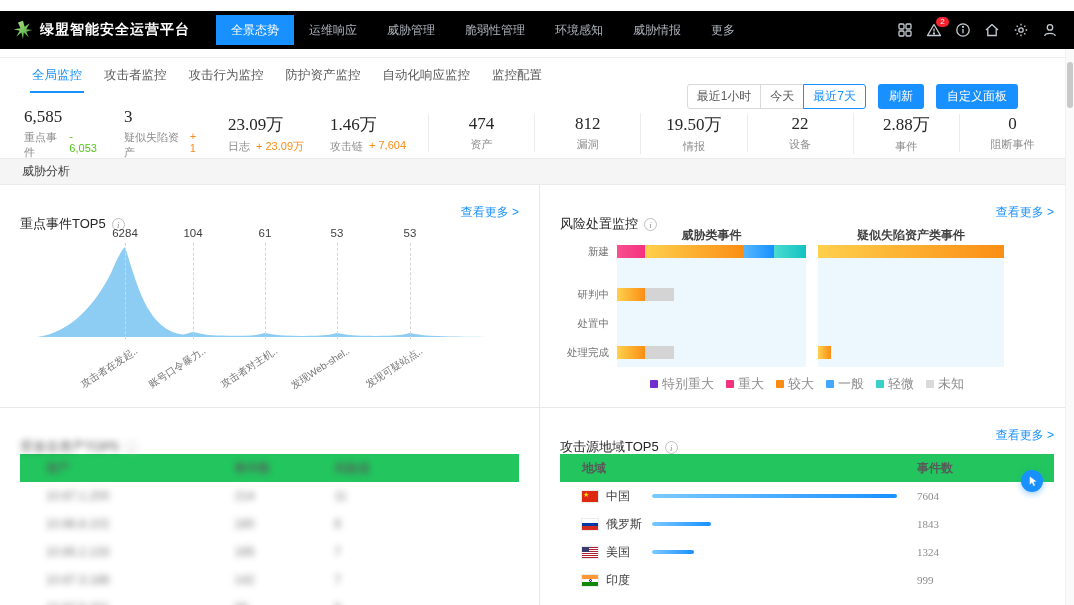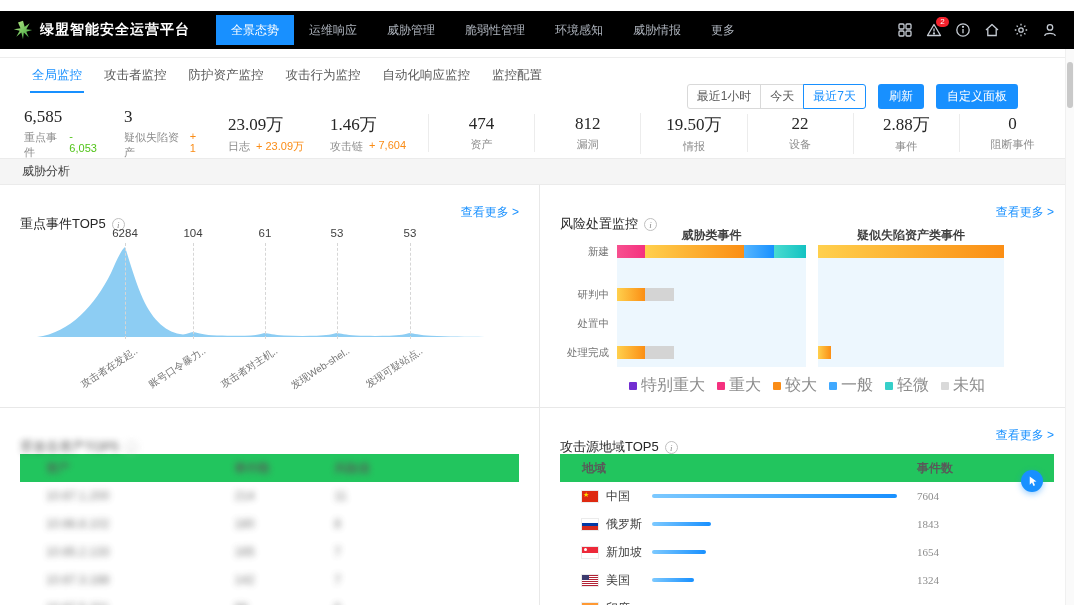--- a/index.html
+++ b/index.html
@@ -67,21 +67,21 @@
   .risk-row{position:absolute;left:0;right:0;height:29px;}
   .risk-lbl{position:absolute;left:0;width:49px;text-align:right;font-size:10.5px;color:#737373;line-height:29px;white-space:nowrap;}
   .bar-track{position:absolute;top:8px;height:13px;display:flex;}
   .sg{height:13px;}
   .sg-severe{background:linear-gradient(90deg,#f7508f,#f5317f);}
   .sg-major{background:linear-gradient(90deg,#ffd04d,#fb8e14);}
   .sg-normal{background:linear-gradient(90deg,#55b6ff,#1890ff);}
   .sg-minor{background:linear-gradient(90deg,#4adbd0,#13c2c2);}
   .sg-unknown{background:#d4d4d4;}
   .legend{position:absolute;top:150px;left:0;right:0;display:flex;justify-content:center;gap:12px;}
-  .lg-item{display:flex;align-items:center;gap:4px;font-size:16px;color:#8c8c8c;white-space:nowrap;}
+  .lg-item{display:flex;align-items:center;gap:4px;font-size:13px;color:#8c8c8c;white-space:nowrap;}
   .lg-sq{width:8px;height:8px;border-radius:1px;}
   
   .table{margin-top:10px;}
   .t-head{display:flex;background:#22c55e;height:28px;line-height:28px;font-size:12px;color:#595959;font-weight:bold;}
   .t-row{display:flex;height:28px;line-height:28px;font-size:12px;color:#595959;cursor:pointer;}
   .a-c1{flex:0 0 43%;padding-left:26px;box-sizing:border-box;}
   .a-c2{flex:0 0 20%;}
   .a-c3{flex:1;}
   .blur{filter:blur(3px);opacity:.8;}
   .r-name{flex:0 0 92px;padding-left:22px;box-sizing:border-box;display:flex;align-items:center;gap:8px;color:#404040;}
@@ -178,22 +178,22 @@
     </div>
   </div>
 
   <div class="breadcrumb">
     <span>全景态势</span><span class="crumb-sep">/</span><span class="crumb-current">运维监控</span>
   </div>
 
   <div class="tabs" id="tabs">
       <div class="tab active">全局监控</div>
       <div class="tab">攻击者监控</div>
+      <div class="tab">攻击行为监控</div>
       <div class="tab">防护资产监控</div>
-      <div class="tab">攻击行为监控</div>
       <div class="tab">自动化响应监控</div>
       <div class="tab">监控配置</div>
     </div>
   <div class="toolbar">
     <div class="seg-group" id="seg-group">
         <div class="seg">最近1小时</div>
         <div class="seg">今天</div>
         <div class="seg active">最近7天</div>
       </div>
     <div class="btn-primary">刷新</div>
@@ -455,30 +455,20 @@
               <span class="flag flag-ru"></span>
               <span>俄罗斯</span>
             </span>
             <span class="r-barwrap">
               <span class="rbar" style="width: 59px;"></span>
             </span>
             <span class="r-val">1843</span>
           </div>
           <div class="r-row t-row">
             <span class="r-name">
-              <span class="flag flag-sg"></span>
-              <span>新加坡</span>
-            </span>
-            <span class="r-barwrap">
-              <span class="rbar" style="width: 54px;"></span>
-            </span>
-            <span class="r-val">1654</span>
-          </div>
-          <div class="r-row t-row">
-            <span class="r-name">
               <span class="flag flag-us"></span>
               <span>美国</span>
             </span>
             <span class="r-barwrap">
               <span class="rbar" style="width: 42px;"></span>
             </span>
             <span class="r-val">1324</span>
           </div>
           <div class="r-row t-row">
             <span class="r-name">

